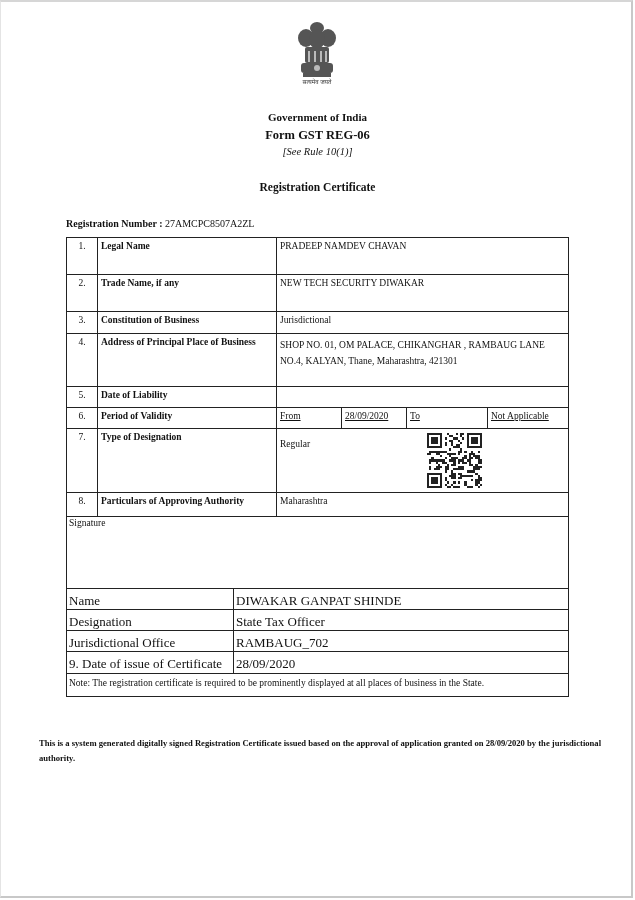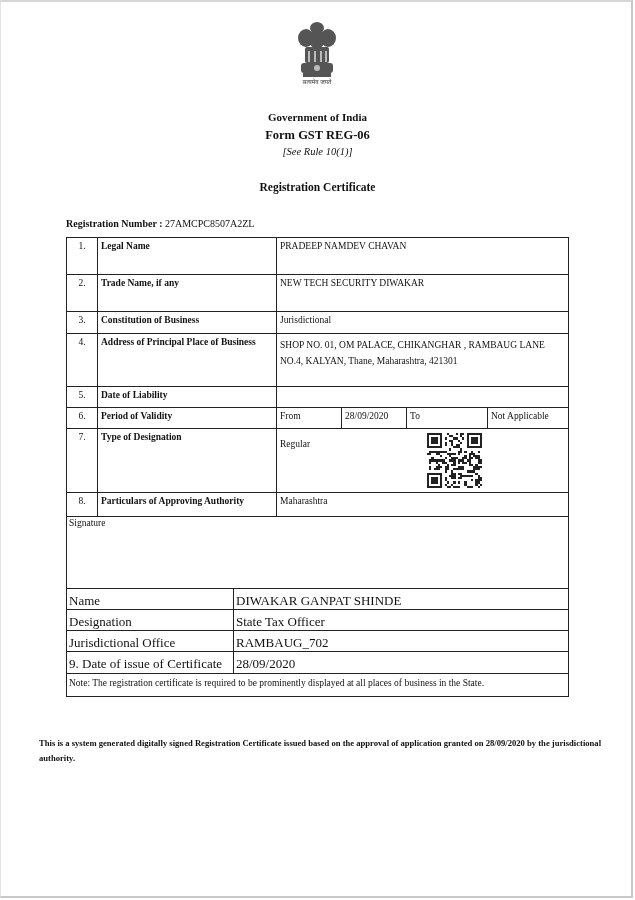--- a/index.html
+++ b/index.html
@@ -18,21 +18,21 @@
   .regno { position:absolute; left:66px; top:218px; font-size:10px; }
   .regno b { font-weight:bold; }
 
   .tbl { position:absolute; left:66px; top:237px; width:503px; border:1.5px solid #222; box-sizing:border-box; }
   .row { display:flex; border-bottom:1.2px solid #222; box-sizing:border-box; font-size:9.5px; }
   .row:last-child { border-bottom:none; }
   .c { box-sizing:border-box; padding:3px 3px; line-height:10px; }
   .num { width:31px; border-right:1.2px solid #222; text-align:center; }
   .lbl { width:179px; border-right:1.2px solid #222; font-weight:bold; }
   .val { flex:1; }
-  .sub { display:flex; flex:1; }
+  .sub { display:flex; flex:1;text-decoration:underline; }
   .sub .c { border-right:1px solid #222; }
   .sub .c:last-child { border-right:none; }
   .from { width:65px; } .fdate { width:65px; } .to { width:81px; } .na { flex:1; }
 
   .sig { position:absolute; left:66px; top:515px; width:503px; border:1.5px solid #222; border-top:none; box-sizing:border-box; }
   .sigbox { height:74px; border-bottom:1.2px solid #222; box-sizing:border-box; font-size:9.5px; padding:3px 2px; }
   .srow { display:flex; height:21px; border-bottom:1.2px solid #222; box-sizing:border-box; font-size:13px; }
   .sl { width:167px; border-right:1.2px solid #222; padding:4px 2px; box-sizing:border-box; }
   .sv { flex:1; padding:4px 2px; box-sizing:border-box; }
   .note { font-size:9.5px; padding:4px 2px; height:22px; box-sizing:border-box; }

